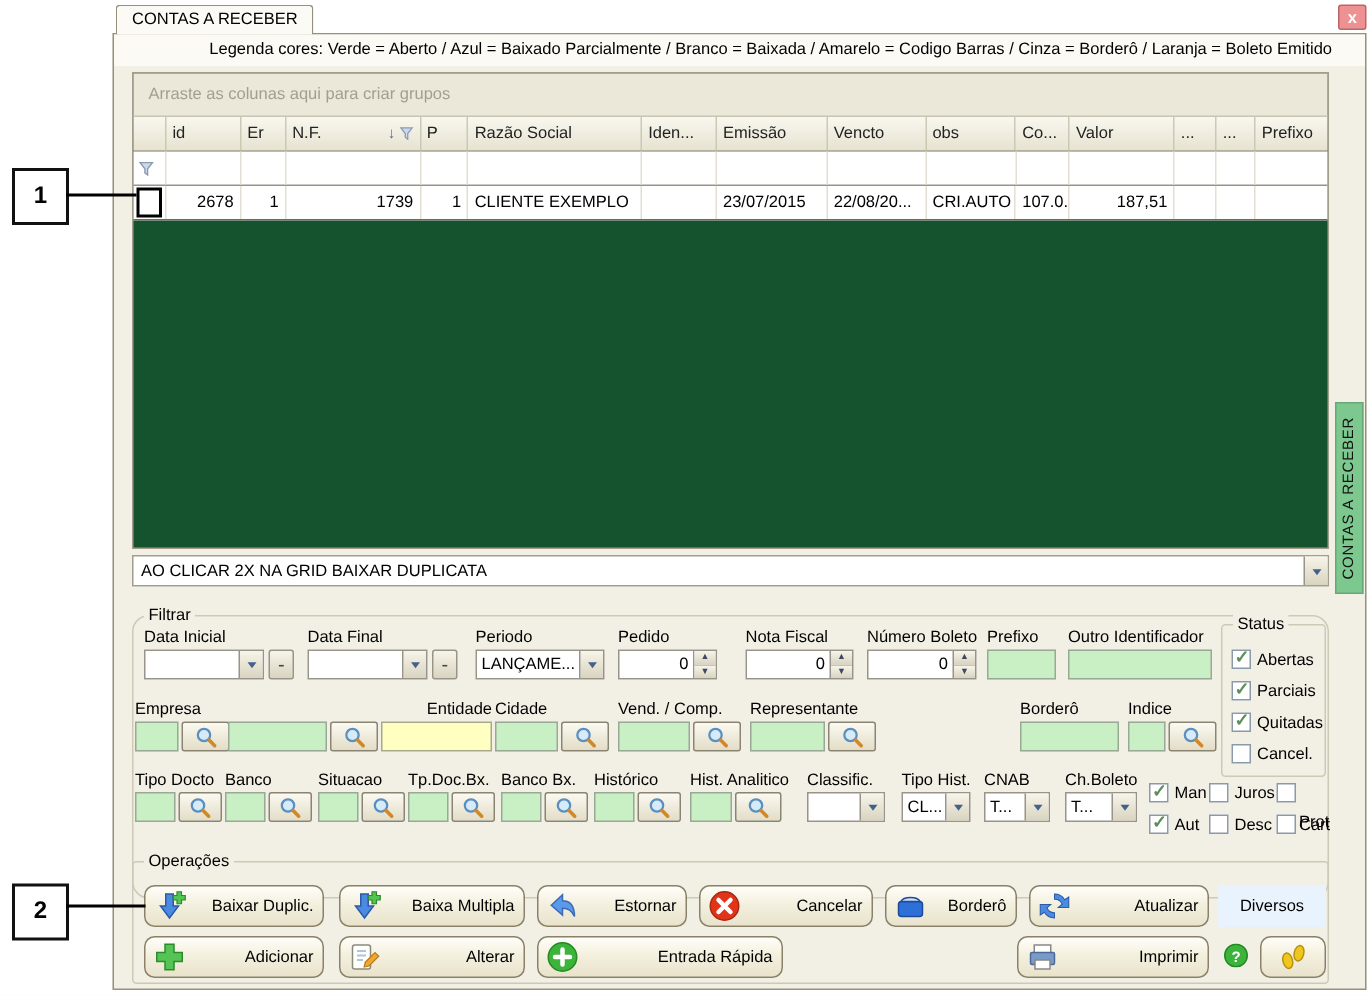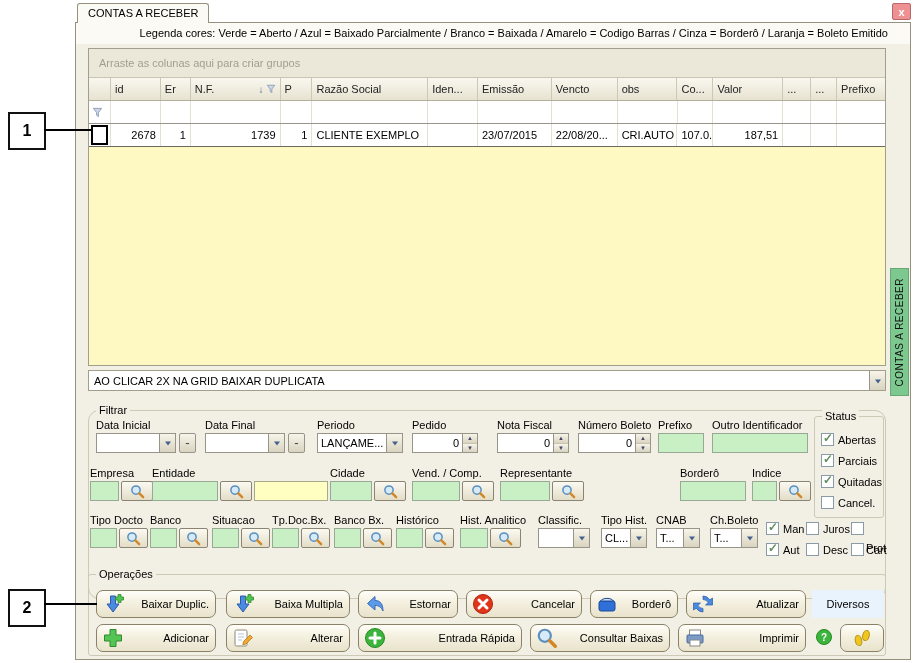--- a/index.html
+++ b/index.html
@@ -14,21 +14,21 @@
   .legendstrip{background:#fbfaf5;}
   .legendtext{display:block;text-align:right;padding:4px 22px 0 0;white-space:nowrap;}
   .closebtn{background:#ee9192;border:1px solid #b66;border-radius:2px;color:#fff;font-weight:bold;
             font-size:11px;line-height:14px;text-align:center;padding:0;cursor:pointer;z-index:4;}
 
   
   .vtab{background:#7dc88f;border:1px solid #68a878;display:flex;align-items:center;justify-content:center;}
   .vtab span{writing-mode:vertical-rl;transform:rotate(180deg);font-size:10px;color:#111;letter-spacing:.5px;white-space:nowrap;}
 
   
-  .grid{background:#fef9c3;border:1px solid #a39e8c;}
+  .grid{background:#14532d;border:1px solid #a39e8c;}
   .groupbar{height:28px;background:#ebe7d9;color:#a49e8c;line-height:28px;padding-left:10px;
             border-bottom:1px solid #c9c5b3;}
   .ghead{display:flex;height:22px;background:linear-gradient(#f9f7ef,#e7e3d1);border-bottom:1px solid #b4b09e;}
   .hc{border-right:1px solid #ccc8b6;padding:0 4px;display:flex;align-items:center;color:#222;box-sizing:border-box;overflow:hidden;white-space:nowrap;}
   .gfilter{display:flex;height:22px;background:#fff;border-bottom:1px solid #99948a;}
   .fc{border-right:1px solid #e3e0d3;display:flex;align-items:center;padding:0 3px;box-sizing:border-box;}
   .grow{display:flex;height:22px;background:#fff;border-bottom:1px solid #6c6a60;}
   .rc{border-right:1px solid #e3e0d3;padding:0 4px;display:flex;align-items:center;box-sizing:border-box;overflow:hidden;white-space:nowrap;}
   .rc.num{justify-content:flex-end;}
   .rowcheck{width:16px;height:16px;background:#fff;border:2px solid #000;}
@@ -351,21 +351,21 @@
     <span class="flabel">Empresa</span>
     <div class="hrow">
       <div class="gfield" style="width:29px"></div>
       <button class="magbtn">
           <svg width="15" height="15">
             <use href="#i-mag"></use>
           </svg>
         </button>
     </div>
   </div>
-  <div class="abs" style="left:152px;top:467px;">
+  <div class="abs" style="left:152px;top:467px;text-align:right;">
     <span class="flabel">Entidade</span>
     <div class="hrow">
       <div class="gfield" style="width:66px"></div>
       <button class="magbtn">
           <svg width="15" height="15">
             <use href="#i-mag"></use>
           </svg>
         </button>
       <div class="yfield" style="width:74px"></div>
     </div>
@@ -621,26 +621,20 @@
         <use href="#i-edit"></use>
       </svg>
     <span class="blabel">Alterar</span>
   </button>
   <button class="opbtn" style="left:358px;top:624px;width:164px;">
     <svg class="ic">
         <use href="#i-pluscircle"></use>
       </svg>
     <span class="blabel">Entrada Rápida</span>
   </button>
-  <button class="opbtn" style="left:530px;top:624px;width:140px;">
-    <svg class="ic">
-        <use href="#i-mag"></use>
-      </svg>
-    <span class="blabel">Consultar Baixas</span>
-  </button>
   <button class="opbtn" style="left:678px;top:624px;width:128px;">
     <svg class="ic">
         <use href="#i-print"></use>
       </svg>
     <span class="blabel">Imprimir</span>
   </button>
   <svg class="abs" style="left:816px;top:629px;" width="16" height="16">
       <use href="#i-help"></use>
     </svg>
   <button class="feetbtn" style="left:840px;top:624px;width:44px;height:28px;">

